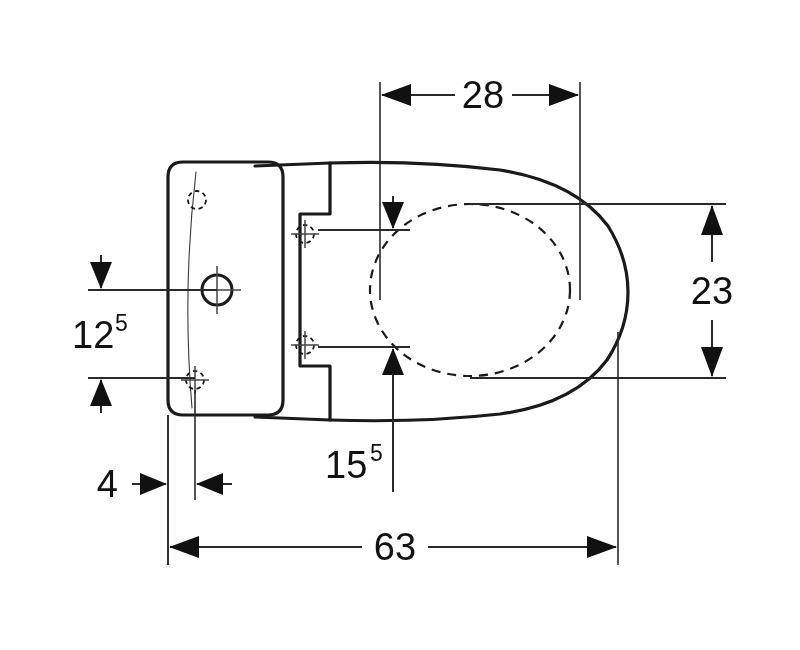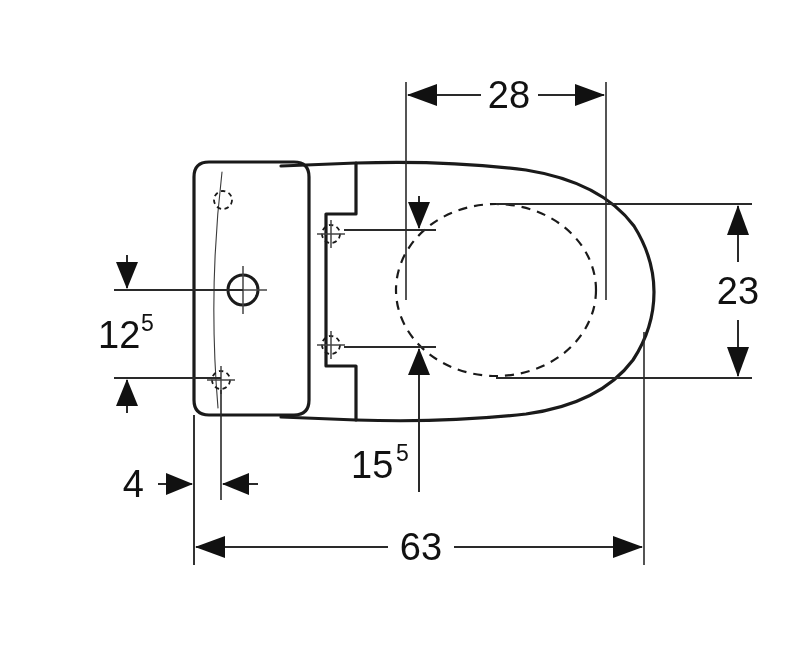--- a/index.html
+++ b/index.html
@@ -11,21 +11,20 @@
     width: 800px;
     height: 650px;
     overflow: hidden;
     font-family: "Liberation Sans", sans-serif;
   }
   #drawing-root {
     position: relative;
     width: 764px;
     height: 650px;
     background: #ffffff;
-    margin-left: 26px;
   }
   svg#tech-drawing {
     display: block;
     width: 800px;
     height: 650px;
   }
   .obj-outline {
     fill: none;
     stroke: #1a1a1a;
     stroke-width: 3.2;

